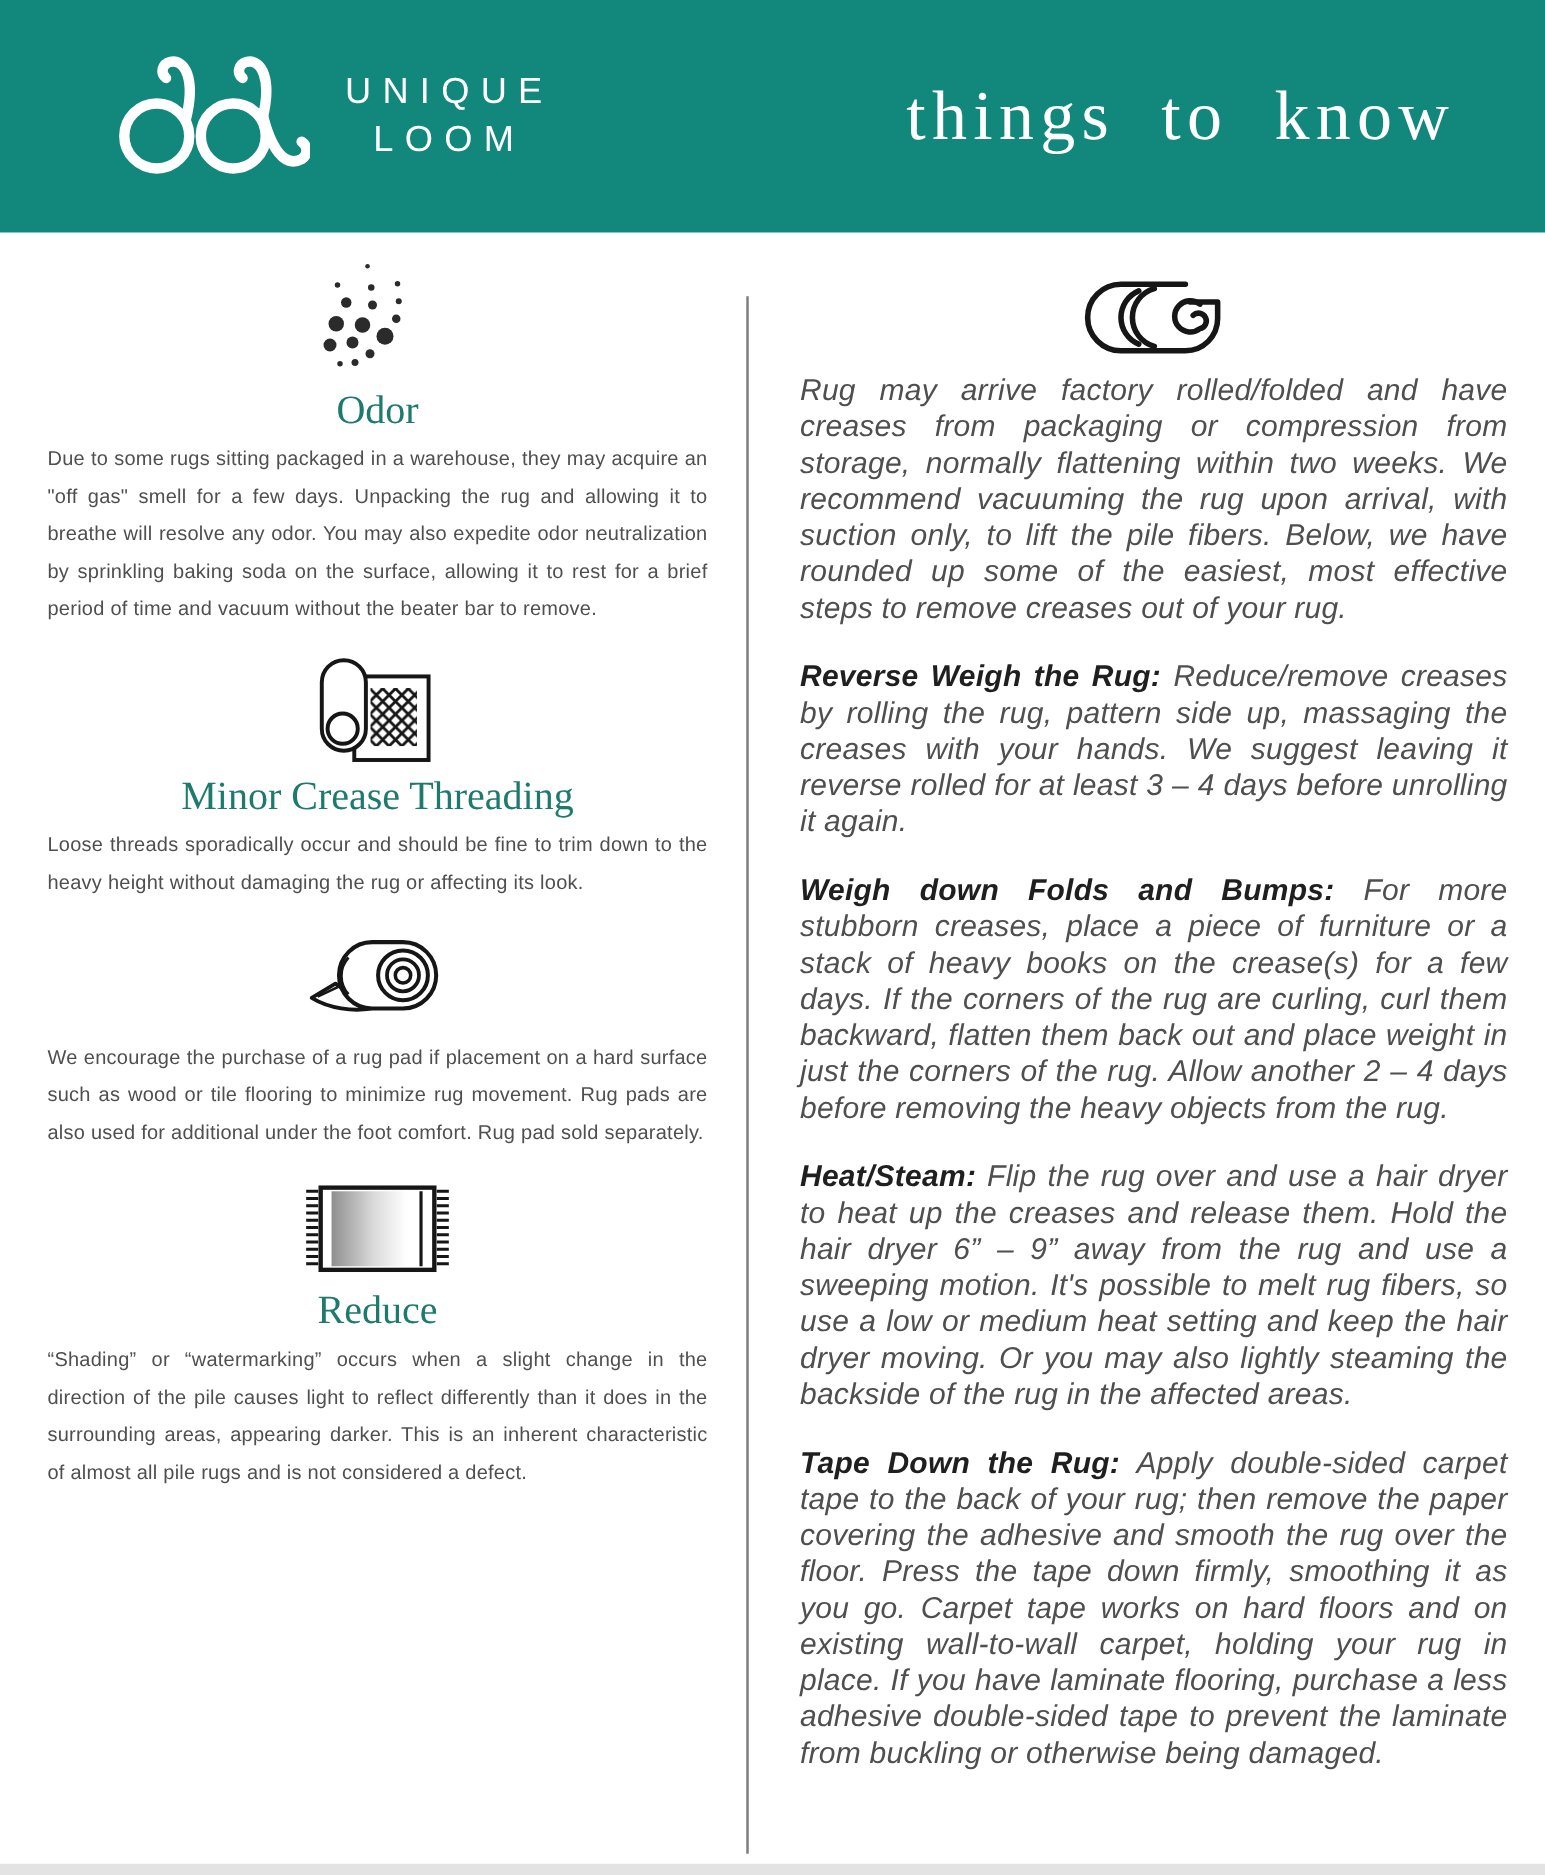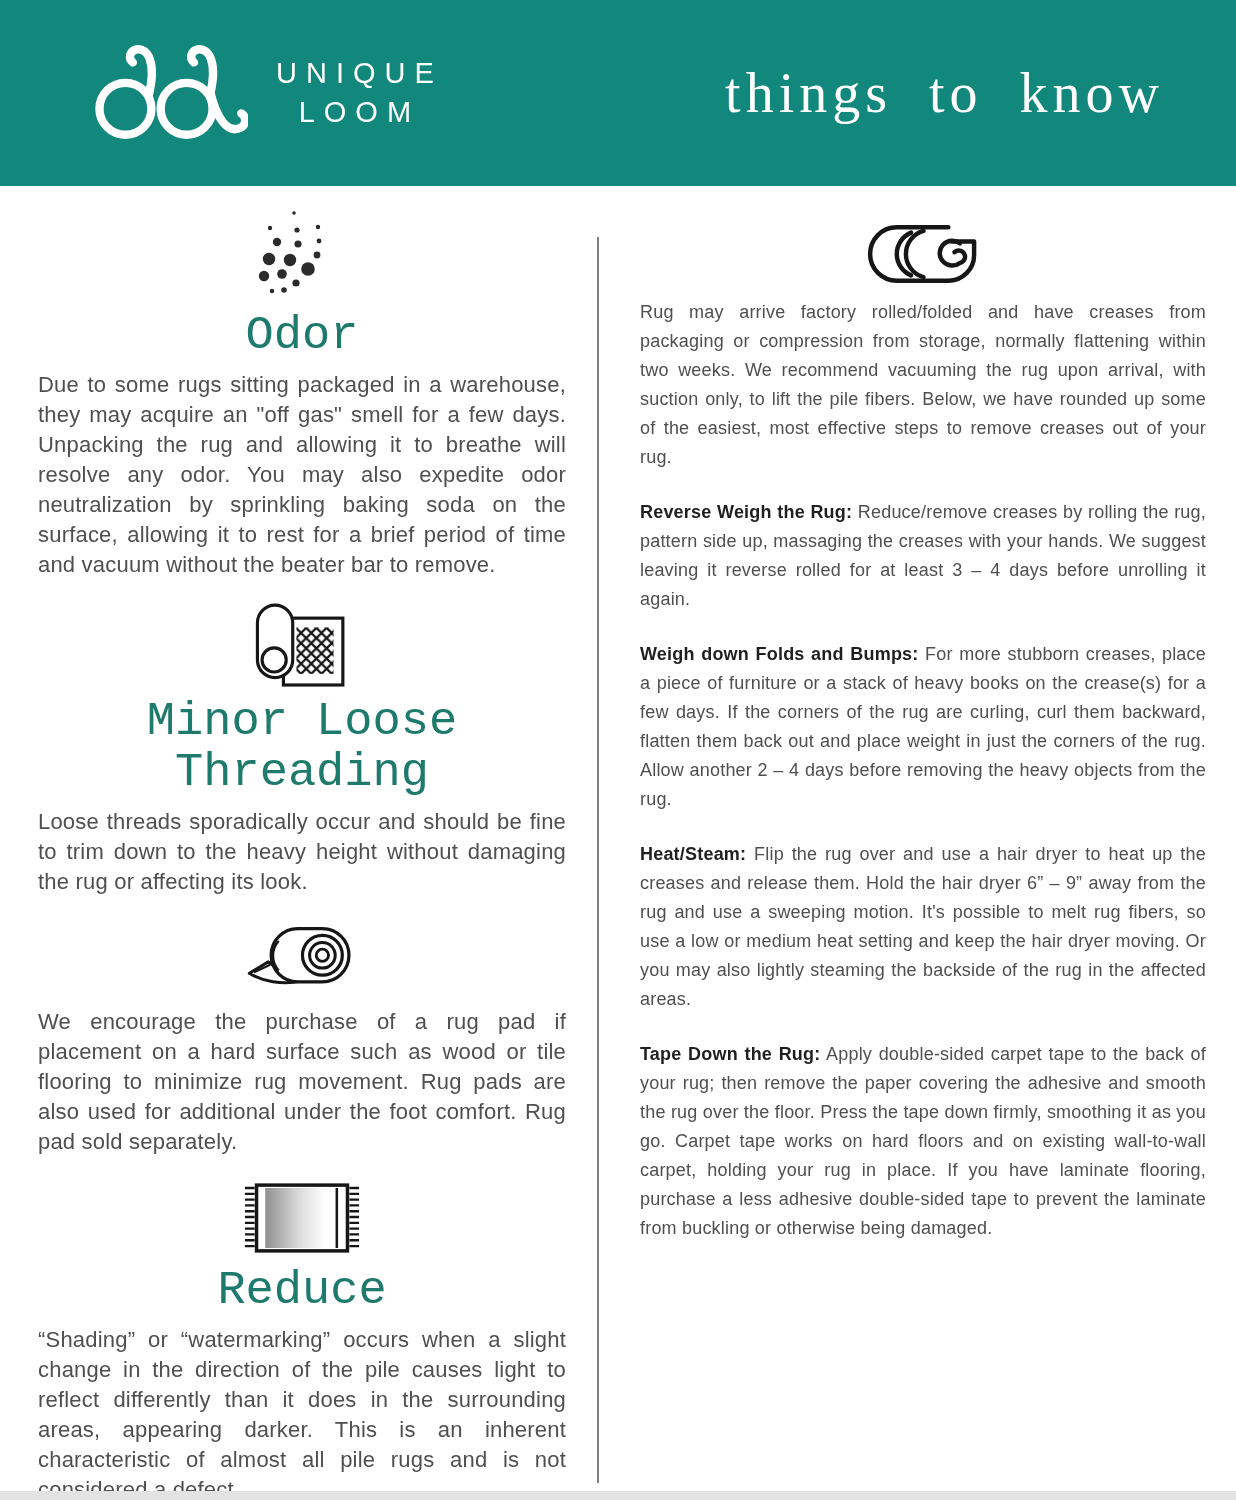--- a/index.html
+++ b/index.html
@@ -28,25 +28,25 @@
   .col{position:absolute;top:186px;}
   .col-left{left:38px;width:528px;}
   .col-right{left:640px;width:566px;}
   .divider{position:absolute;left:597px;top:237px;width:2px;height:1246px;background:var(--divider);}
   .icon-wrap{display:flex;justify-content:center;}
   .iw-odor{margin:20px 0 2px;}
   .iw-thread{margin:22px 0 6px;}
   .iw-pad{margin:26px 0 10px;}
   .iw-shade{margin:26px 0 12px;}
   .iw-crease{margin:36px 0 12px;}
-  .sec-title{font-family:Liberation Mono, monospace;font-weight:400;text-align:center;
-             font-size:47px;color:var(--heading-teal);margin:2px 0 8px;line-height:1.1;}
-  .body{font-size:22px;line-height:30px;text-align:justify;color:var(--body-text);
+  .sec-title{font-family:Liberation Serif, serif;font-weight:400;text-align:center;
+             font-size:32px;color:var(--heading-teal);margin:2px 0 8px;line-height:1.1;}
+  .body{font-size:16px;line-height:30px;text-align:justify;color:var(--body-text);
         margin:0;letter-spacing:0.2px;}
-  .col-right .body{font-size:18px;line-height:29px;}
+  .col-right .body{font-size:24px;line-height:29px;font-style:italic;}
   .tip{margin-top:26px;}
   .tip strong{color:var(--label-text);font-weight:700;}
   .bottom-bar{position:absolute;left:0;top:1491px;width:1236px;height:9px;
               background:var(--bottom-bar);z-index:3;}
 </style>
 </head>
 <body>
 
 <div class="page">
 
@@ -103,21 +103,21 @@
             <pattern id="xh" width="11" height="11" patternUnits="userSpaceOnUse">
               <path d="M0 0 L11 11 M11 0 L0 11" stroke="#161616" stroke-width="2.4"></path>
             </pattern>
           </defs>
           <rect x="36" y="17" width="64" height="72" fill="#ffffff" stroke="#161616" stroke-width="3.4"></rect>
           <rect x="50" y="27" width="40" height="50" fill="url(#xh)"></rect>
           <rect x="8" y="3" width="38" height="78" rx="19" fill="#ffffff" stroke="#161616" stroke-width="3.4"></rect>
           <circle cx="26" cy="62" r="13" fill="#ffffff" stroke="#161616" stroke-width="3.4"></circle>
         </svg>
       </div>
-      <h2 class="sec-title">Minor Loose Threading</h2>
+      <h2 class="sec-title">Minor Crease Threading</h2>
       <p class="body">Loose threads sporadically occur and should be fine to trim down to the heavy height without damaging the rug or affecting its look.</p>
     </section>
 
     <section>
       <div class="icon-wrap iw-pad">
         <svg width="120" height="74" viewBox="0 0 125 78">
           <path d="M62,61 C42,66 20,61 7,53 L27,41 C38,49 50,53 62,53 Z" fill="#ffffff" stroke="#161616" stroke-width="3.2" stroke-linejoin="round"></path>
           <path d="M12,52 L29,44" stroke="#161616" stroke-width="2.2"></path>
           <rect x="30" y="6" width="82" height="56" rx="28" fill="#ffffff" stroke="#161616" stroke-width="3.4"></rect>
           <path d="M38,50 A23,23 0 0 1 38,19" fill="none" stroke="#161616" stroke-width="2.4"></path>

